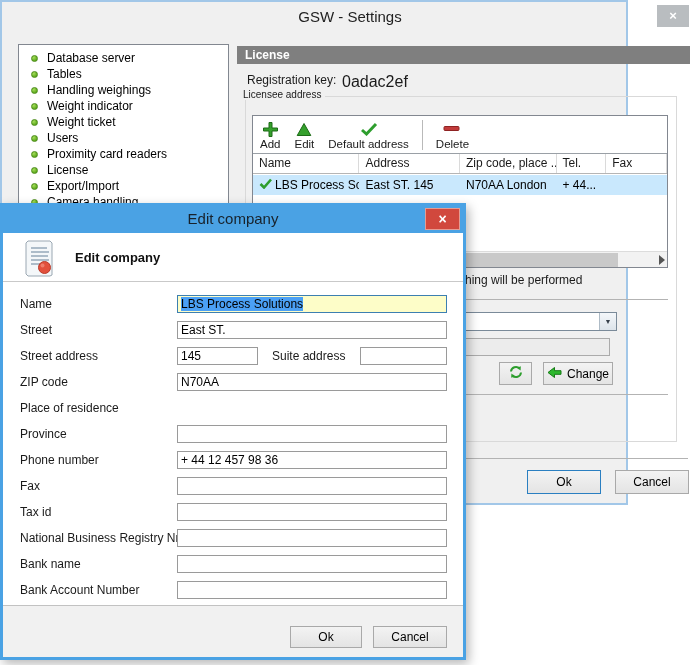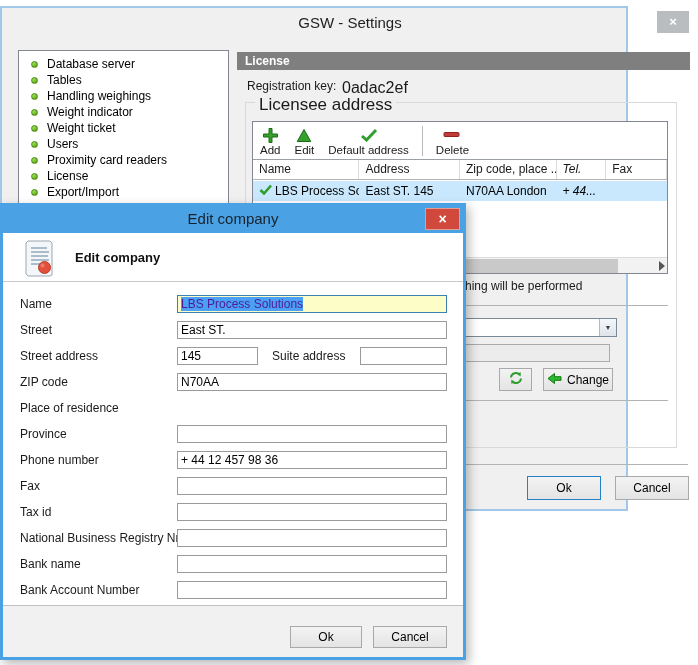--- a/index.html
+++ b/index.html
@@ -1,21 +1,21 @@
 <!DOCTYPE html>
 <html><head>
 <meta charset="utf-8">
 <style>
   * { margin:0; padding:0; box-sizing:border-box; }
   body { background:#ffffff; font-family:"Liberation Sans", sans-serif; }
   .screen { position:relative; width:698px; height:665px; background:#fff; overflow:hidden; }
 
   
   .main-window { position:absolute; left:0; top:0; width:628px; height:505px;
-    background:#f0f0f0; border:2px solid #a2c7e8;margin-top:6px; }
+    background:#f0f0f0; border:2px solid #a2c7e8; }
   .mw-title { position:absolute; left:0; top:6px; width:696px; text-align:center;
     font-size:15px; color:#1f1f1f; }
   .mw-close { position:absolute; left:655px; top:3px; width:32px; height:22px;
     background:#b9bdc0; color:#ffffff; font-size:13px; font-weight:bold;
     text-align:center; line-height:21px; cursor:default; }
 
   .sidebar { position:absolute; left:16px; top:42px; width:211px; height:400px;
     background:#ffffff; border:1px solid #828790; padding-top:5px; }
   .nav-item { display:flex; align-items:center; height:16px; padding-left:12px;
     font-size:12px; color:#000; }
@@ -24,41 +24,41 @@
     border:1px solid #4c8c18; flex:0 0 auto; }
 
   .panel-header { position:absolute; left:235px; top:44px; width:453px; height:18px;
     background:#7f7f7f; color:#ffffff; font-size:12px; font-weight:bold;
     line-height:18px; padding-left:8px; }
   .reg-label { position:absolute; left:245px; top:71px; font-size:12px; color:#1a1a1a; }
   .reg-value { position:absolute; left:340px; top:71px; font-size:16px; color:#1a1a1a; }
 
   .groupbox { position:absolute; left:243px; top:94px; width:432px; height:346px;
     border:1px solid #d9d9d9; }
-  .gb-label { position:absolute; left:253px; top:87px; background:#f0f0f0;
-    font-size:17px; color:#1a1a1a; padding:0 4px;text-align:right; }
+  .gb-label { position:absolute; left:237px; top:87px; background:#f0f0f0;
+    font-size:10px; color:#1a1a1a; padding:0 4px;text-align:right; }
 
   .listbox { position:absolute; left:250px; top:113px; width:416px; height:153px;
     background:#ffffff; border:1px solid #828790; }
   .toolbar { position:absolute; left:0; top:0; width:100%; height:38px;
     display:flex; align-items:center; border-bottom:1px solid #9aa0a6; background:#fff; }
   .tb-btn { display:flex; flex-direction:column; align-items:center;
     justify-content:center; padding:1px 7px 0 7px; font-size:11.5px; color:#1a1a1a; height:36px; }
   .tb-btn .ic { height:17px; display:flex; align-items:center; }
   .tb-sep { width:1px; height:30px; background:#b9b9b9; margin:0 6px; }
 
   .thead { position:absolute; left:0; top:38px; width:100%; height:20px; display:flex;
     font-size:12px; color:#1a1a1a; border-bottom:1px solid #b5b5b5; background:#fff; }
   .thead .cell { border-right:1px solid #dadada; padding:2px 4px 0 6px; overflow:hidden;
     white-space:nowrap; }
   .trow { position:absolute; left:0; top:59px; width:100%; height:20px; display:flex;
     font-size:12px; color:#000; background:#c9e8fd; align-items:center; }
   .trow .cell { padding:0 4px 0 6px; overflow:hidden; white-space:nowrap;
     display:flex; align-items:center; }
-  .c0 { width:107px; } .c1 { width:101px; } .c2 { width:97px; } .c3 { width:50px;font-style:italic; } .c4 { width:61px; }
+  .c0 { width:107px; } .c1 { width:101px; } .c2 { width:97px; } .c3 { width:50px; } .c4 { width:61px; }
 
   .hscroll { position:absolute; left:0; bottom:0; width:100%; height:16px;
     background:#f2f2f2; border-top:1px solid #dcdcdc; }
   .hthumb { position:absolute; left:0; top:1px; width:365px; height:14px; background:#c9c9c9; }
   .harrow { position:absolute; right:2px; top:3px; width:0; height:0;
     border-top:5px solid transparent; border-bottom:5px solid transparent;
     border-left:6px solid #555; }
 
   .partial-text { position:absolute; left:463px; top:271px; font-size:12px; color:#1a1a1a; }
   .divider { position:absolute; height:1px; background:#b3b3b3; }
@@ -92,21 +92,21 @@
     background:#ffffff; border-bottom:1px solid #c9c9c9; }
   .dlg-header-title { position:absolute; left:72px; top:17px; font-size:13px;
     font-weight:bold; color:#111; }
   .doc-icon { position:absolute; left:22px; top:7px; }
 
   .flabel { position:absolute; left:17px; font-size:12px; color:#1a1a1a; }
   .ffield { position:absolute; left:174px; width:270px; height:18px; background:#fff;
     border:1px solid #9a9a9a; font-size:12px; color:#000; padding:1px 3px 0 3px;
     overflow:hidden; white-space:nowrap; }
   .name-field { background:#fdfdc8; border:1px solid #3c7fb1; }
-  .sel { background:#4ba0f5; color:#4c1d95; }
+  .sel { background:#4ba0f5; color:#000000; }
   .dlg-btnbar { position:absolute; left:0; top:399px; width:460px; height:52px;
     background:#f1f1f1; border-top:1px solid #c2c2c2; }
   .dlg-ok     { position:absolute; left:287px; top:20px; width:72px; height:22px; }
   .dlg-cancel { position:absolute; left:370px; top:20px; width:74px; height:22px; }
 </style>
 </head>
 <body>
 
 <div class="screen">
 

